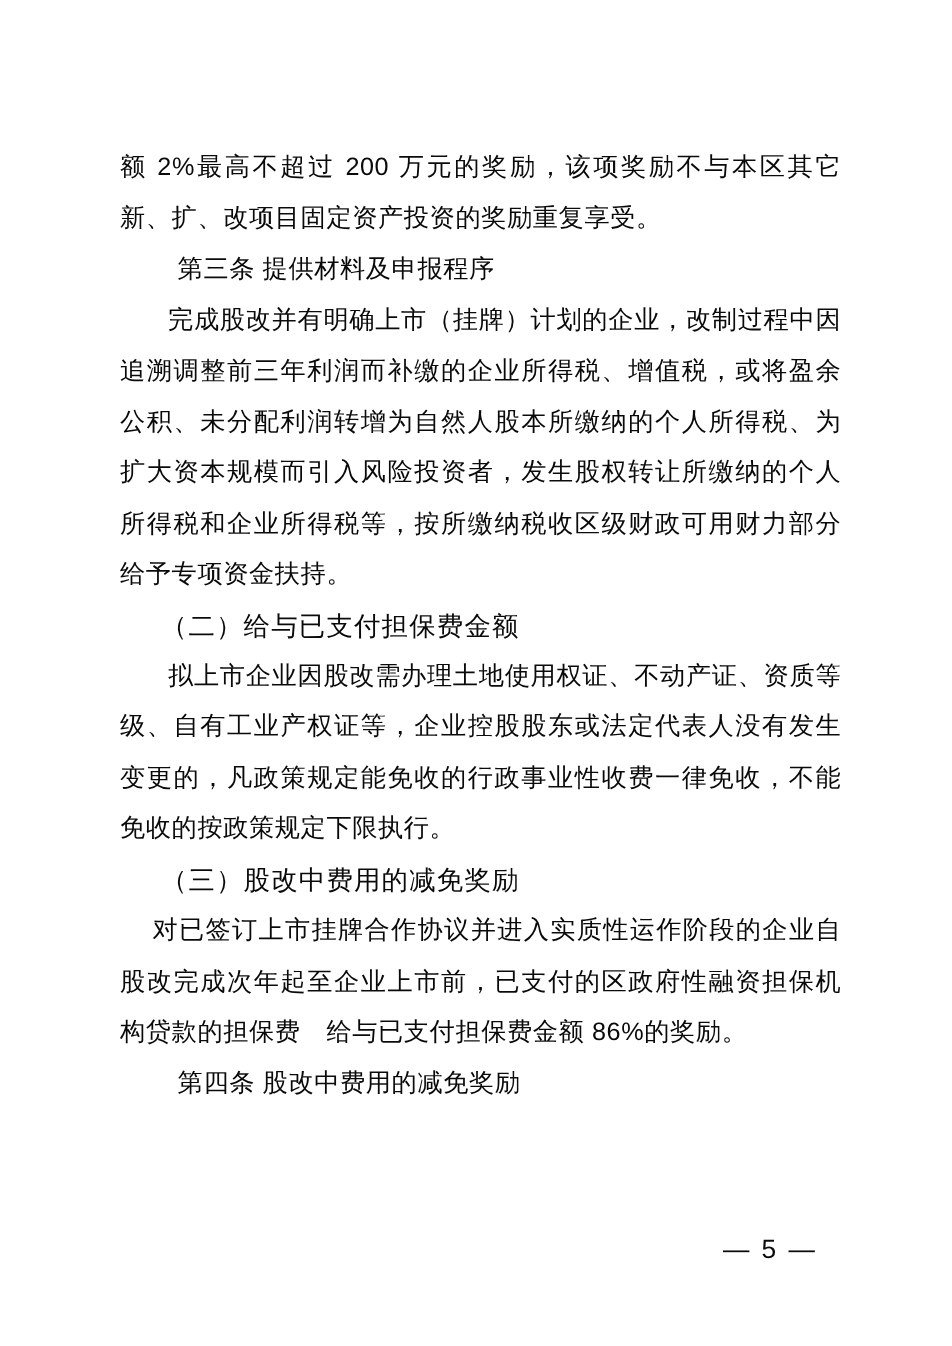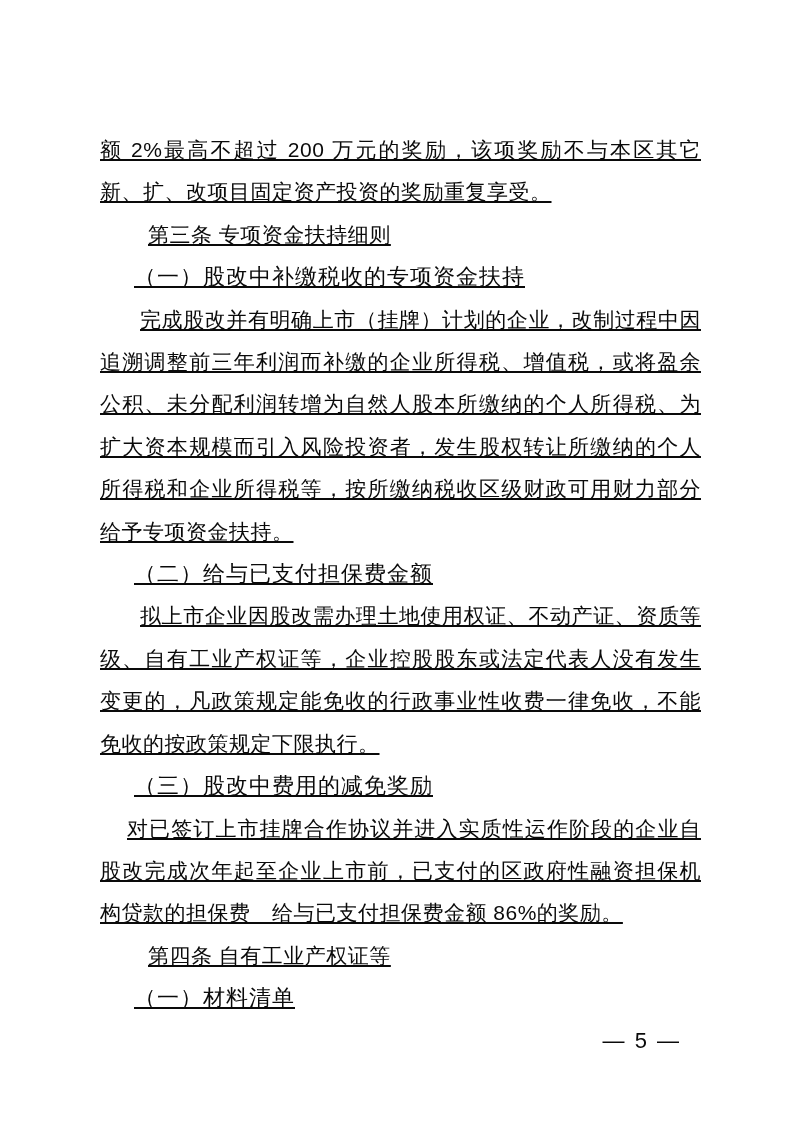--- a/index.html
+++ b/index.html
@@ -13,27 +13,26 @@
     height: 1122px;
     background: #ffffff;
     font-family: "Liberation Sans", "DejaVu Sans", sans-serif;
     color: #0a0a0a;
     overflow: hidden;
     box-sizing: border-box;
   }
   .content {
     position: absolute;
     left: 100px;
-    top: 129px;
+    top: 119px;
     width: 601px;
     font-size: 21px;
     line-height: 42.4px;
     letter-spacing: 0.5px;
     text-align: justify;
-    text-decoration: underline;
   }
   .content p, .content h3 {
     margin: 0;
     padding: 0;
     font-size: 21px;
     font-weight: normal;
   }
   
   .p-cont {
     text-indent: 0;
@@ -70,35 +69,33 @@
 </style>
 </head>
 <body>
 
 <div class="page">
 
   <div class="content">
 
     <p class="p-cont">额 2%最高不超过 200 万元的奖励，该项奖励不与本区其它新、扩、改项目固定资产投资的奖励重复享受。</p>
 
-    <p class="p-art">第三条 专项资金扶持细则</p>
+    <p class="p-art">第三条 提供材料及申报程序</p>
 
-    <h3 class="h-sec">（一）股改中补缴税收的专项资金扶持</h3>
 
     <p class="p-body">完成股改并有明确上市（挂牌）计划的企业，改制过程中因追溯调整前三年利润而补缴的企业所得税、增值税，或将盈余公积、未分配利润转增为自然人股本所缴纳的个人所得税、为扩大资本规模而引入风险投资者，发生股权转让所缴纳的个人所得税和企业所得税等，按所缴纳税收区级财政可用财力部分给予专项资金扶持。</p>
 
     <h3 class="h-sec">（二）给与已支付担保费金额</h3>
 
     <p class="p-body">拟上市企业因股改需办理土地使用权证、不动产证、资质等级、自有工业产权证等，企业控股股东或法定代表人没有发生变更的，凡政策规定能免收的行政事业性收费一律免收，不能免收的按政策规定下限执行。</p>
 
     <h3 class="h-sec">（三）股改中费用的减免奖励</h3>
 
     <p class="p-body-tight">对已签订上市挂牌合作协议并进入实质性运作阶段的企业自股改完成次年起至企业上市前，已支付的区政府性融资担保机构贷款的担保费　给与已支付担保费金额 86%的奖励。</p>
 
-    <p class="p-art">第四条 自有工业产权证等</p>
+    <p class="p-art">第四条 股改中费用的减免奖励</p>
 
-    <h3 class="h-sec">（一）材料清单</h3>
 
   </div>
 
   <div class="page-number">— 5 —</div>
 
 </div>
 
 </body></html>

